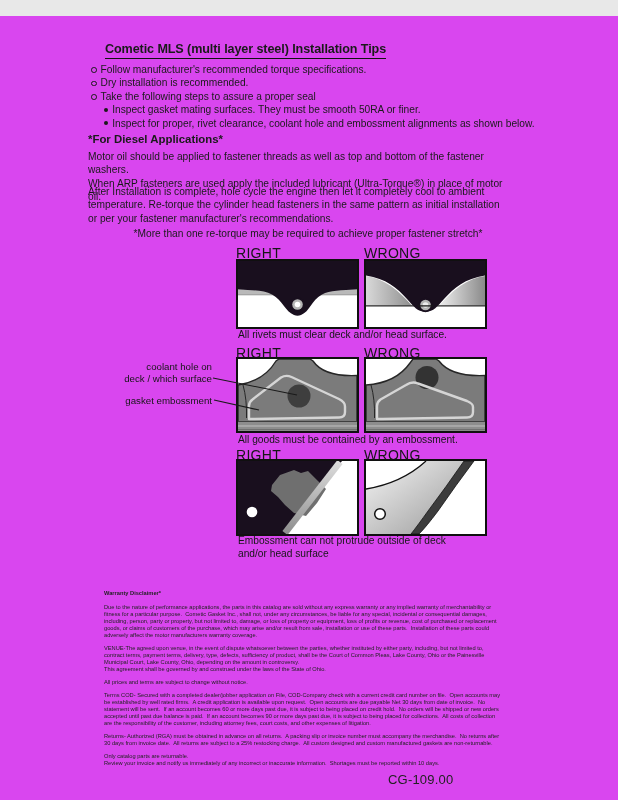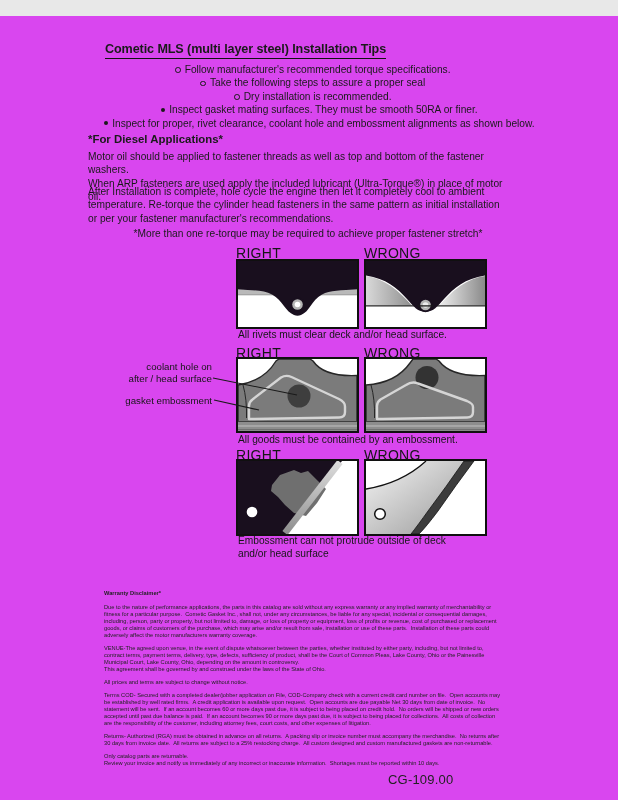--- a/index.html
+++ b/index.html
@@ -9,21 +9,21 @@
     overflow:hidden;margin:16px auto;
   }
   .abs{position:absolute;}
   
   .title{
     left:105px;top:26px;font-size:12.6px;font-weight:700;letter-spacing:-0.1px;
     border-bottom:1.8px solid #111;padding-bottom:2px;white-space:nowrap;
   }
   
   .bullets{left:91px;top:47px;font-size:10.2px;line-height:13.4px;}
-  .b-row{display:flex;align-items:flex-start;justify-content:center;}
+  .b-row{display:flex;align-items:flex-start;}
   .b-row.sub{margin-left:13px;}
   .circle-bullet{flex:0 0 auto;width:3.6px;height:3.6px;border:1px solid #1a1a1a;border-radius:50%;margin:4.3px 4px 0 0;}
   .dot-bullet{flex:0 0 auto;width:4.2px;height:4.2px;background:#1a1a1a;border-radius:50%;margin:4.3px 4px 0 0;}
   
   .diesel-h{left:88px;top:117px;font-size:11.4px;font-weight:700;}
   .body-para{font-size:10.2px;line-height:13.4px;white-space:pre-wrap;}
   .p1{left:88px;top:134px;width:430px;}
   .p2{left:88px;top:169px;width:430px;}
   .note{left:88px;top:211px;width:440px;text-align:center;}
   
@@ -49,25 +49,25 @@
 
   <div class="abs title">Cometic MLS (multi layer steel) Installation Tips</div>
 
   <div class="abs bullets">
     <div class="b-row">
       <span class="circle-bullet"></span>
       <span>Follow manufacturer's recommended torque specifications.</span>
     </div>
     <div class="b-row">
       <span class="circle-bullet"></span>
-      <span>Take the following steps to assure a proper seal</span>
+      <span>Dry installation is recommended.</span>
     </div>
     <div class="b-row">
       <span class="circle-bullet"></span>
-      <span>Dry installation is recommended.</span>
+      <span>Take the following steps to assure a proper seal</span>
     </div>
     <div class="b-row sub">
       <span class="dot-bullet"></span>
       <span>Inspect gasket mating surfaces.  They must be smooth 50RA or finer.</span>
     </div>
     <div class="b-row sub">
       <span class="dot-bullet"></span>
       <span>Inspect for proper, rivet clearance, coolant hole and embossment alignments as shown below.</span>
     </div>
   </div>
@@ -116,21 +116,21 @@
       <circle cx="59.5" cy="44" r="2.8" fill="#ededed"></circle>
       <line x1="52" y1="44.9" x2="67" y2="44.9" stroke="#1a1a1a" stroke-width="1.3"></line>
     </svg>
   </div>
   <div class="abs cap" style="left:238px;top:313px;">All rivets must clear deck and/or head surface.</div>
 
   <div class="abs dg-label" style="left:236px;top:329px;">RIGHT</div>
   <div class="abs dg-label" style="left:364px;top:329px;">WRONG</div>
 
   <div class="abs ann" style="left:113px;top:345px;">coolant hole on
-after / head surface</div>
+deck / which surface</div>
   <div class="abs ann" style="left:113px;top:379px;">gasket embossment</div>
 
   <div class="abs imgbox" style="left:236px;top:341px;">
     <svg width="119" height="72" viewBox="0 0 119 72">
       <rect width="119" height="72" fill="#ffffff"></rect>
       <path d="M0,26 Q26,22 38,2 L41,0 H72 L75,2 Q86,18 119,16.5 L119,72 H0 Z" fill="#7b7b7b" stroke="#262626" stroke-width="1.4"></path>
       <path d="M5,26 Q9,40 8.5,59" fill="none" stroke="#262626" stroke-width="1"></path>
       <circle cx="61" cy="37" r="11.5" fill="#3e3e3e"></circle>
       <path d="M11,60 L11,47 Q11,43 14.5,40.5 L43,18.5 Q48,15.5 53.5,18 L101,40 Q107,43 107,47.5 L107,53 Q107,58.5 101,58.5 L16,60 Q11,60 11,60 Z" fill="none" stroke="#d5d5d5" stroke-width="2.4" stroke-linejoin="round"></path>
       <rect y="62.5" width="119" height="9.5" fill="#8d8d8d"></rect>

